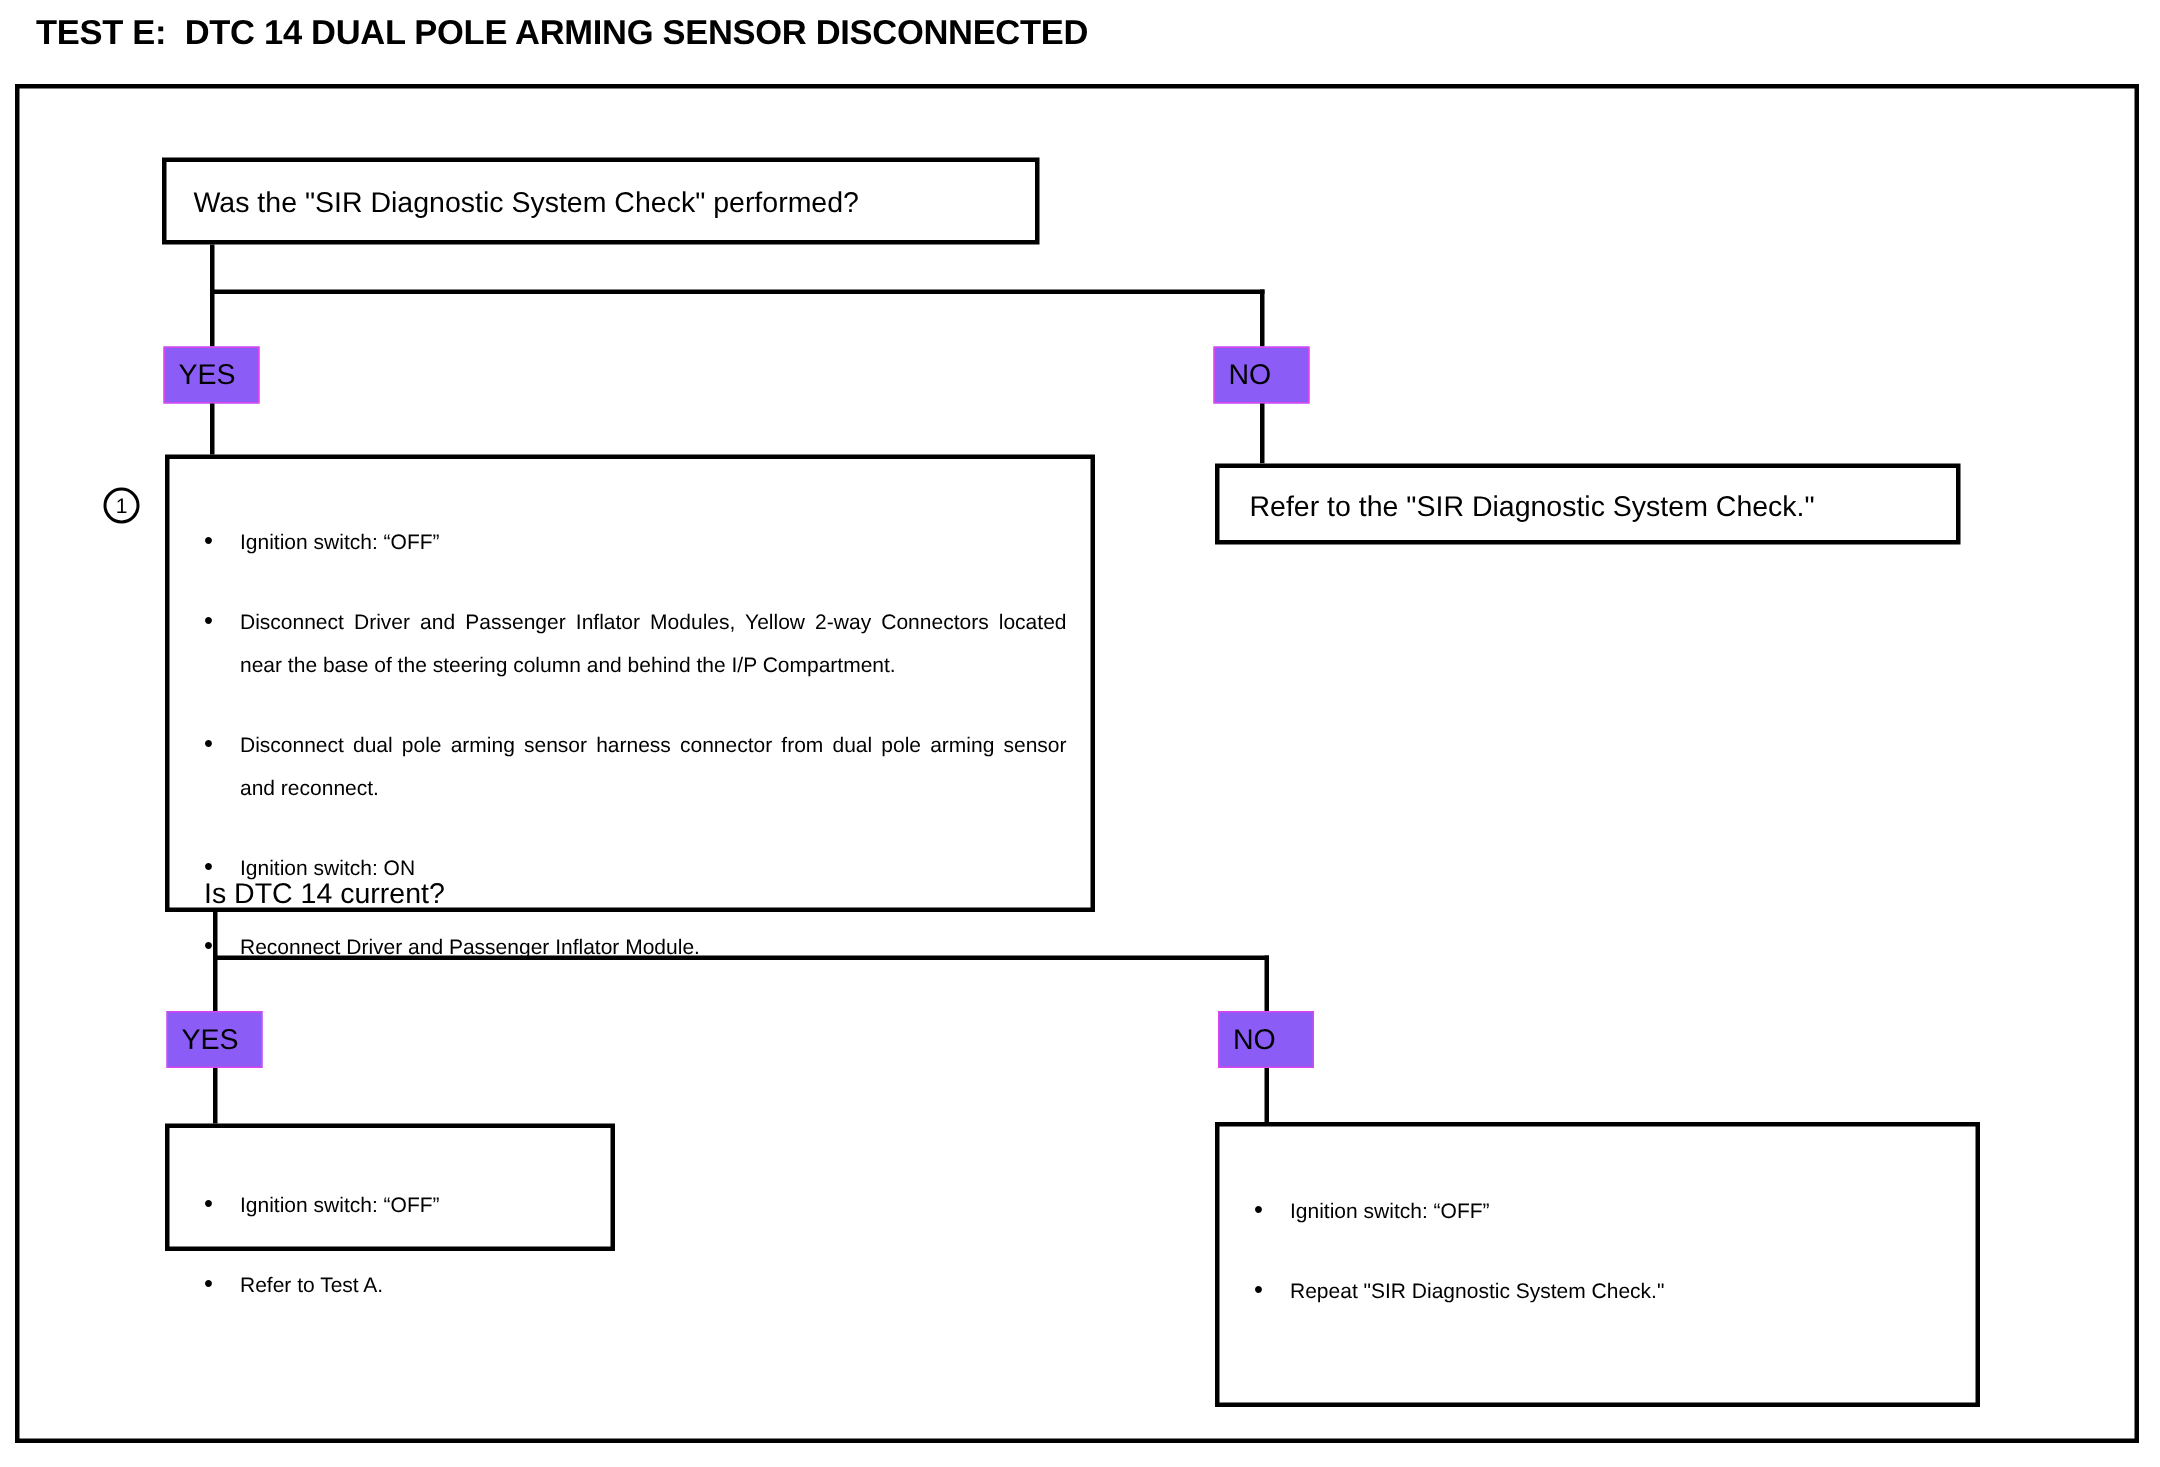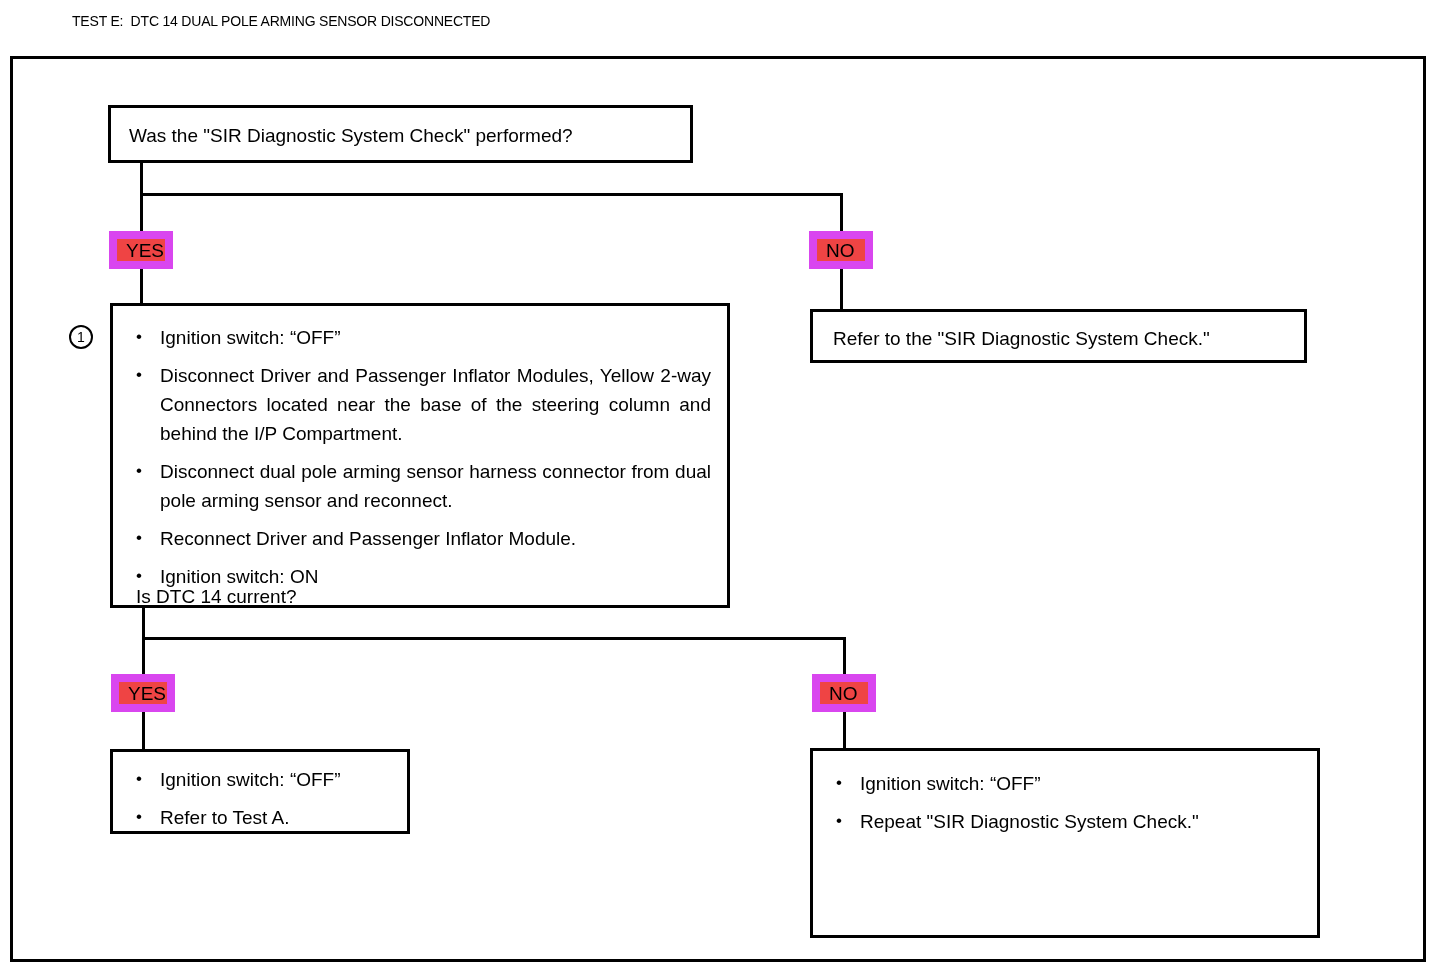--- a/index.html
+++ b/index.html
@@ -19,26 +19,25 @@
     width: 1440px;
     height: 978px;
     background: #ffffff;
   }
 
   
   .page-title {
     position: absolute;
     left: 24px;
     top: 8px;
-    font-size: 14px;
-    font-weight: normal;
+    font-size: 23px;
+    font-weight: bold;
     letter-spacing: -0.2px;
     white-space: pre;
     line-height: 26px;
-    margin-left: 48px;
   }
 
   
   .outer-frame {
     position: absolute;
     left: 10px;
     top: 56px;
     width: 1416px;
     height: 906px;
     border: 3px solid #000;
@@ -50,22 +49,22 @@
     position: absolute;
     box-sizing: border-box;
     border: 3px solid #000;
     background: #fff;
   }
 
   
   .label-box {
     position: absolute;
     box-sizing: border-box;
-    border: 8px solid #d946ef;
-    background: #ef4444;
+    border: 1px solid #d946ef;
+    background: #8b5cf6;
     font-size: 19px;
     line-height: 1;
     display: flex;
     align-items: center;
     padding-left: 9px;
   }
 
   
   .stmt {
     position: absolute;
@@ -76,23 +75,24 @@
   
   .blist {
     position: absolute;
     list-style: none;
     margin: 0;
     padding: 0;
   }
   .blist li {
     position: relative;
     padding-left: 24px;
-    font-size: 19px;
+    font-size: 14px;
     line-height: 29px;
     margin-bottom: 9px;
+    margin-top: 24px;
   }
   .blist li::before {
     content: "\2022";
     position: absolute;
     left: 0;
     top: -1px;
     font-size: 17px;
   }
   .blist li.justify { text-align: justify; }
   .blist li.justify > span { display: block; }
@@ -164,24 +164,24 @@
       <li>
         <span>Ignition switch:  “OFF”</span>
       </li>
       <li class="justify">
         <span>Disconnect Driver and Passenger Inflator Modules, Yellow 2-way Connectors located near the base of the steering column and behind the I/P Compartment.</span>
       </li>
       <li class="justify">
         <span>Disconnect dual pole arming sensor harness connector from dual pole arming sensor and reconnect.</span>
       </li>
       <li>
+        <span>Ignition switch:  ON</span>
+      </li>
+      <li>
         <span>Reconnect Driver and Passenger Inflator Module.</span>
-      </li>
-      <li>
-        <span>Ignition switch:  ON</span>
       </li>
     </ul>
     <div class="trailing-q" style="left:23px; top:280px;">Is DTC 14 current?</div>
   </div>
 
   <div class="fbox" style="left:810px; top:309px; width:497px; height:54px;">
     <div class="stmt" style="left:20px; top:16px;">Refer to the "SIR Diagnostic System Check."</div>
   </div>
 
   <div class="line-v" style="left:142px; top:608px; height:32px;"></div>

